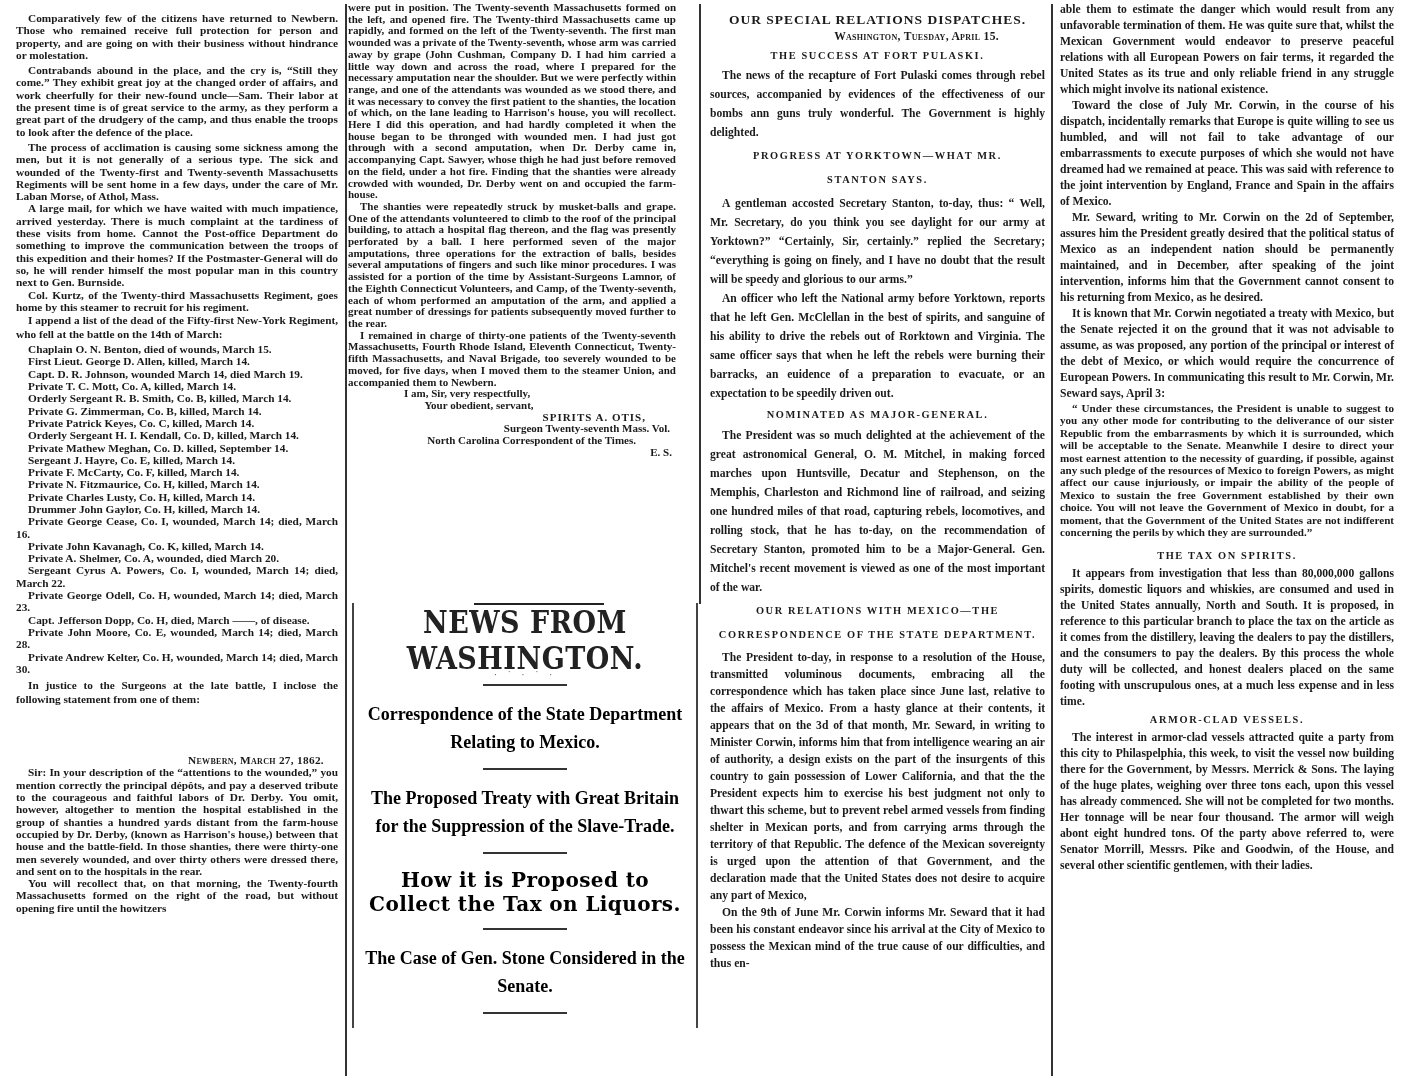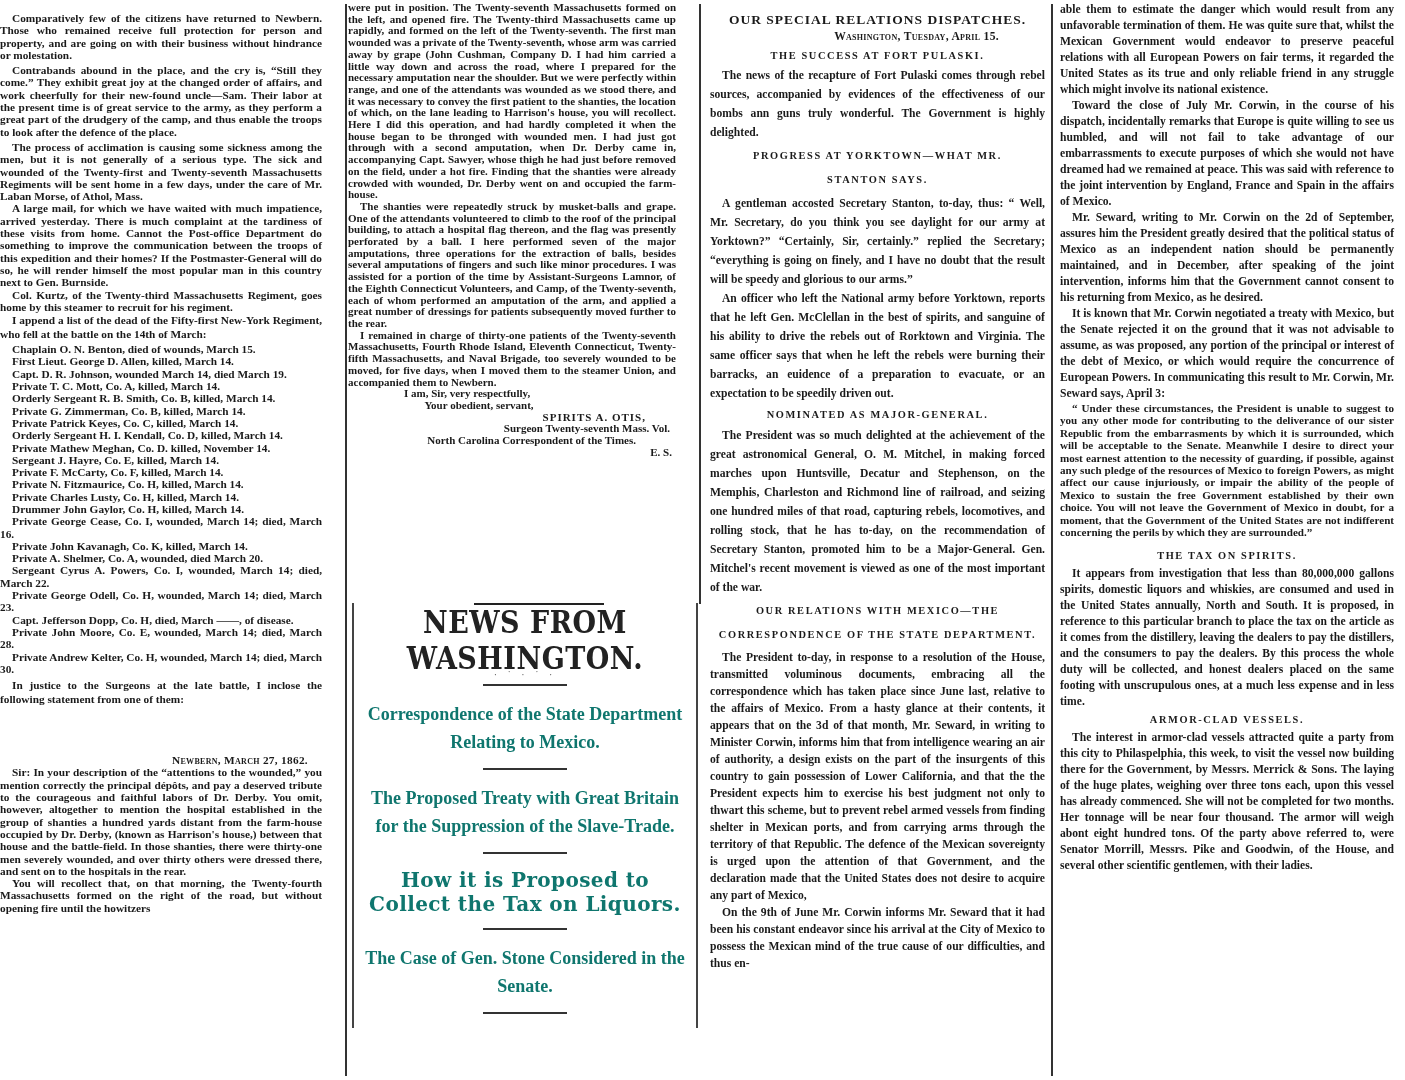--- a/index.html
+++ b/index.html
@@ -9,38 +9,38 @@
       color: #1a1a1a;
     }
     .col {
       position: absolute; top: 0; box-sizing: border-box;
       font-size: 11.3px; line-height: 12.3px; text-align: justify;
     }
     .col p { margin: 0; text-indent: 12px; }
     .col p.noindent { text-indent: 0; }
     .col p.gap { margin-top: 3px; }
     .rule-v { position: absolute; background: #333; width: 2px; }
-    #col1 { left: 0; width: 322px; padding-top: 12px; font-weight: bold; }
+    #col1 { left: 16px; width: 322px; padding-top: 12px; font-weight: bold; }
     #col2 { left: 348px; width: 328px; padding-top: 2px; font-weight: bold; font-size: 11px; line-height: 11.7px; }
     #col3 { left: 710px; width: 335px; padding-top: 12px; font-weight: bold; font-size: 11.6px; line-height: 19px; }
     #col4 { left: 1060px; width: 334px; padding-top: 2px; font-weight: bold; font-size: 11.6px; line-height: 16px; }
     .sc { font-variant: small-caps; letter-spacing: .3px; }
     .right { text-align: right; }
     .dateline { text-align: right; margin: 1px 0 3px 0; }
     .caps-head { text-align: center; letter-spacing: 1.6px; font-size: 10.4px; margin: 2px 0; text-indent: 0 !important; }
     .list p { text-indent: 12px; }
     
     #newsbox {
       position: absolute; left: 352px; top: 603px; width: 346px; height: 425px;
       border-left: 2px solid #444; border-right: 2px solid #444; box-sizing: border-box;
       font-family: "Liberation Serif", "DejaVu Serif", serif;
     }
     #newsbox .topline { position: absolute; left: 120px; top: 0; width: 130px; height: 2px; background: #222; }
     .nb-title { text-align: center; font-weight: bold; font-size: 27px; letter-spacing: 0.5px; margin-top: 6px; color: #222; font-family: "DejaVu Serif", serif; transform: scaleY(1.15); }
-    .nb-sub { text-align: center; font-weight: bold; font-size: 18px; line-height: 28px; color: #0f766e; font-family: "Liberation Serif", serif; padding: 0 8px; }
+    .nb-sub { text-align: center; font-weight: bold; font-size: 18px; line-height: 28px; color: #000000; font-family: "Liberation Serif", serif; padding: 0 8px; }
     .nb-sub.wide { font-family: "DejaVu Serif", serif; font-size: 20px; letter-spacing: 0.4px; line-height: 24px; }
     .nb-rule { width: 84px; height: 2px; background: #333; margin: 12px auto 14px auto; }
     .nb-dots { text-align: center; font-size: 10px; color: #555; letter-spacing: 4px; margin-top: -2px; }
   </style>
 </head>
 <body>
 
 <div class="rule-v" style="left:345px; top:4px; height:1072px;"></div>
 <div class="rule-v" style="left:699px; top:4px; height:600px;"></div>
 <div class="rule-v" style="left:1051px; top:4px; height:1072px;"></div>
@@ -54,21 +54,21 @@
   <p style="line-height:14px;">I append a list of the dead of the Fifty-first New-York Regiment, who fell at the battle on the 14th of March:</p>
   <div class="list" style="margin-top:2px;">
     <p>Chaplain O. N. Benton, died of wounds, March 15.</p>
     <p>First Lieut. George D. Allen, killed, March 14.</p>
     <p>Capt. D. R. Johnson, wounded March 14, died March 19.</p>
     <p>Private T. C. Mott, Co. A, killed, March 14.</p>
     <p>Orderly Sergeant R. B. Smith, Co. B, killed, March 14.</p>
     <p>Private G. Zimmerman, Co. B, killed, March 14.</p>
     <p>Private Patrick Keyes, Co. C, killed, March 14.</p>
     <p>Orderly Sergeant H. I. Kendall, Co. D, killed, March 14.</p>
-    <p>Private Mathew Meghan, Co. D. killed, November 14.</p>
+    <p>Private Mathew Meghan, Co. D. killed, September 14.</p>
     <p>Sergeant J. Hayre, Co. E, killed, March 14.</p>
     <p>Private F. McCarty, Co. F, killed, March 14.</p>
     <p>Private N. Fitzmaurice, Co. H, killed, March 14.</p>
     <p>Private Charles Lusty, Co. H, killed, March 14.</p>
     <p>Drummer John Gaylor, Co. H, killed, March 14.</p>
     <p>Private George Cease, Co. I, wounded, March 14; died, March 16.</p>
     <p>Private John Kavanagh, Co. K, killed, March 14.</p>
     <p>Private A. Shelmer, Co. A, wounded, died March 20.</p>
     <p>Sergeant Cyrus A. Powers, Co. I, wounded, March 14; died, March 22.</p>
     <p>Private George Odell, Co. H, wounded, March 14; died, March 23.</p>

